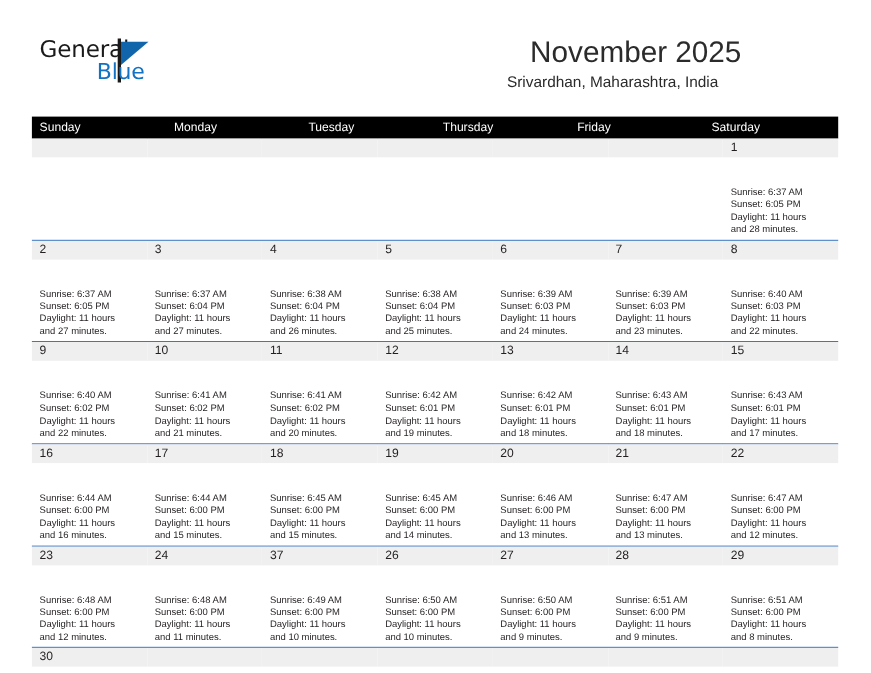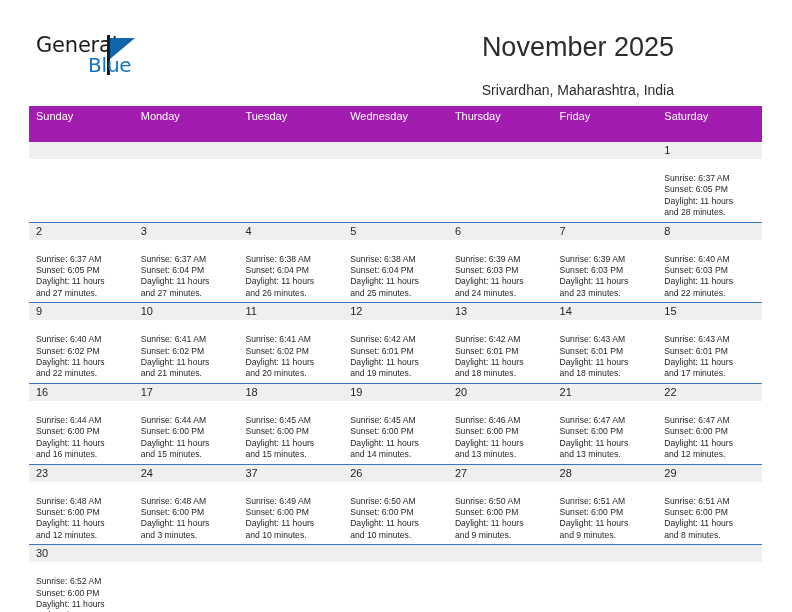--- a/index.html
+++ b/index.html
@@ -95,36 +95,37 @@
     color: #2b2b2b;
     line-height: 34px;
     white-space: nowrap;
     margin-left: 42px;
   }
   .cal-subtitle {
     font-size: 14px;
     font-weight: 400;
     color: #2b2b2b;
     line-height: 20px;
-    margin-top: 16px;
+    margin-top: 0;
     white-space: nowrap;
+    text-align: center;
   }
 
   
   .calendar {
     position: absolute;
     left: 29px;
     top: 106px;
     width: 733px;
   }
   .weekdays {
     display: flex;
     width: 100%;
-    background: #a21caf;
-    height: 36px;
+    background: #000000;
+    height: 20px;
   }
   .weekday {
     flex: 1 1 0;
     color: #ffffff;
     font-size: 11px;
     line-height: 20px;
     padding-left: 7px;
     box-sizing: border-box;
     white-space: nowrap;
   }
@@ -153,24 +154,25 @@
     font-size: 11px;
     line-height: 17px;
     height: 17px;
     padding-left: 7px;
     color: #231f20;
   }
   .day.empty .daynum {
     background: #efefef;
   }
   .day .info {
-    padding: 14px 6px 0 7px;
+    padding: 2px 6px 0 7px;
     font-size: 8.6px;
     line-height: 11.4px;
     color: #231f20;
+    margin-top: 24px;
   }
   .day .info div {
     white-space: nowrap;
   }
 </style>
 </head>
 <body>
 
 <div class="page">
 
@@ -190,21 +192,20 @@
       <div class="cal-subtitle">Srivardhan, Maharashtra, India</div>
     </div>
 
   </div>
 
   <div class="calendar">
     <div class="weekdays" id="weekday-row">
         <div class="weekday">Sunday</div>
         <div class="weekday">Monday</div>
         <div class="weekday">Tuesday</div>
-        <div class="weekday">Wednesday</div>
         <div class="weekday">Thursday</div>
         <div class="weekday">Friday</div>
         <div class="weekday">Saturday</div>
       </div>
     <div id="weeks-container">
         <div class="week">
           <div class="day empty">
             <div class="daynum"></div>
           </div>
           <div class="day empty">
@@ -436,21 +437,21 @@
               <div>Daylight: 11 hours</div>
               <div>and 12 minutes.</div>
             </div>
           </div>
           <div class="day">
             <div class="daynum">24</div>
             <div class="info">
               <div>Sunrise: 6:48 AM</div>
               <div>Sunset: 6:00 PM</div>
               <div>Daylight: 11 hours</div>
-              <div>and 3 minutes.</div>
+              <div>and 11 minutes.</div>
             </div>
           </div>
           <div class="day">
             <div class="daynum">37</div>
             <div class="info">
               <div>Sunrise: 6:49 AM</div>
               <div>Sunset: 6:00 PM</div>
               <div>Daylight: 11 hours</div>
               <div>and 10 minutes.</div>
             </div>

